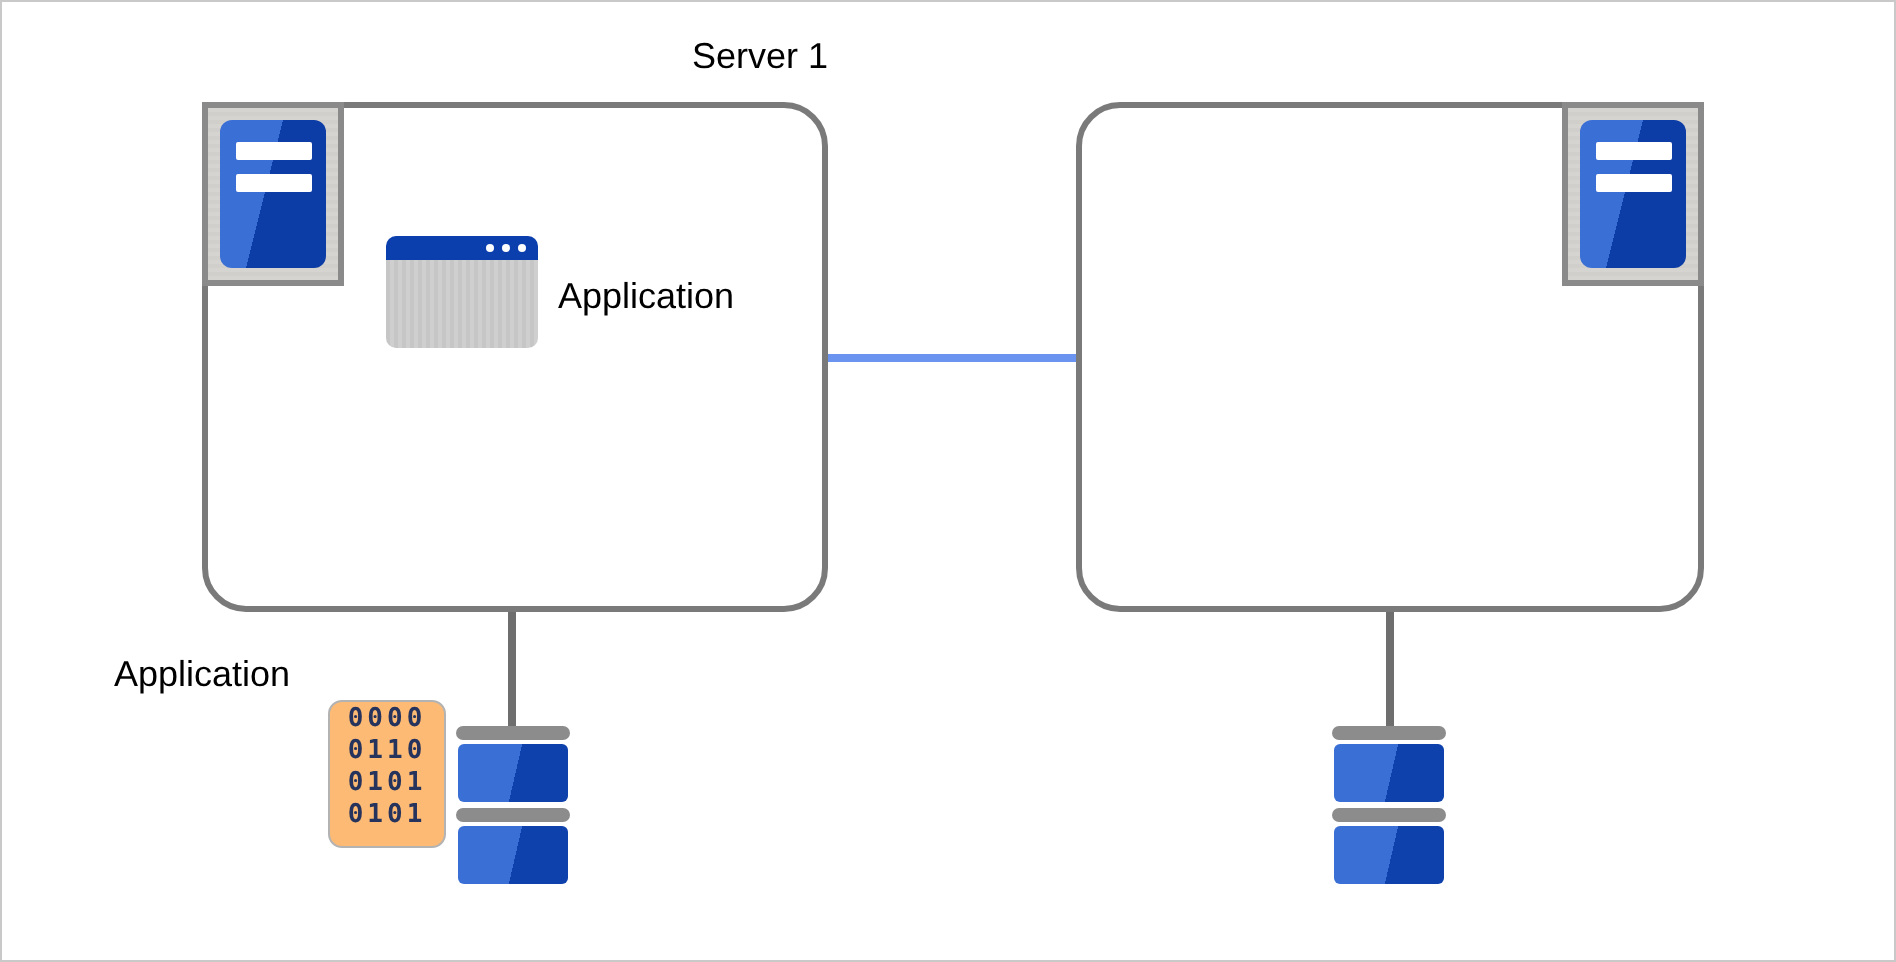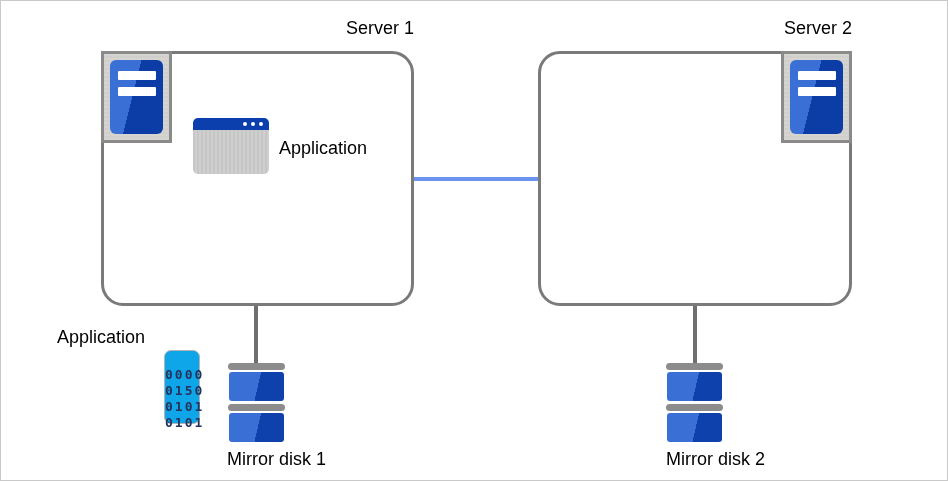--- a/index.html
+++ b/index.html
@@ -79,25 +79,25 @@
   }
   .disk .body{
     width:55px;height:29px;
     margin:2px 0 3px 1px;
     border-radius:3px;
     background:linear-gradient(103deg,#3a6fd6 52%,#0e41ab 52%);
   }
   
   .data-icon{
     box-sizing:border-box;
-    width:36px;height:74px;
-    background:#0ea5e9;
+    width:59px;height:74px;
+    background:#fdba74;
     border:1px solid #b3b3b3;
     border-radius:7px;
-    padding-top:16px;
+    padding-top:1px;
     text-align:center;
   }
   .data-icon .row{
     font-family:"DejaVu Sans Mono", monospace;
     font-weight:bold;
     font-size:13px;
     line-height:16px;
     letter-spacing:2px;
     color:#26335c;
   }
@@ -105,21 +105,20 @@
     font-size:18px;line-height:25px;
     text-align:center;color:#000;
   }
 </style>
 </head>
 <body>
 
 <div class="frame">
 
   <div class="abs label" style="left:100px;top:17px;width:313px;">Server 1</div>
-  <div class="abs label" style="left:537px;top:17px;width:314px;">Server 2</div>
 
   <div class="abs server-box" style="left:100px;top:50px;width:313px;height:255px;"></div>
   <div class="abs server-box" style="left:537px;top:50px;width:314px;height:255px;"></div>
 
   <div class="abs net-line" style="left:413px;top:176px;width:124px;"></div>
 
   <div class="abs icon-frame" style="left:100px;top:50px;">
     <div class="tower">
       <div class="bar b1"></div>
       <div class="bar b2"></div>
@@ -144,34 +143,32 @@
   <div class="abs label" style="left:278px;top:137px;text-align:left;">Application</div>
 
   <div class="abs disk-line" style="left:253px;top:305px;height:58px;"></div>
   <div class="abs disk-line" style="left:692px;top:305px;height:58px;"></div>
 
   <div class="abs initial-label" style="left:35px;top:324px;width:130px;">
     <div>Application</div>
   </div>
   <div class="abs data-icon" style="left:163px;top:349px;">
     <div class="row">0000</div>
-    <div class="row">0150</div>
+    <div class="row">0110</div>
     <div class="row">0101</div>
     <div class="row">0101</div>
   </div>
 
   <div class="abs disk" style="left:227px;top:362px;">
     <div class="cap"></div>
     <div class="body"></div>
     <div class="cap"></div>
     <div class="body"></div>
   </div>
-  <div class="abs label" style="left:185px;top:448px;width:140px;">Mirror disk 1</div>
 
   <div class="abs disk" style="left:665px;top:362px;">
     <div class="cap"></div>
     <div class="body"></div>
     <div class="cap"></div>
     <div class="body"></div>
   </div>
-  <div class="abs label" style="left:624px;top:448px;width:140px;">Mirror disk 2</div>
 
 </div>
 
 </body></html>

